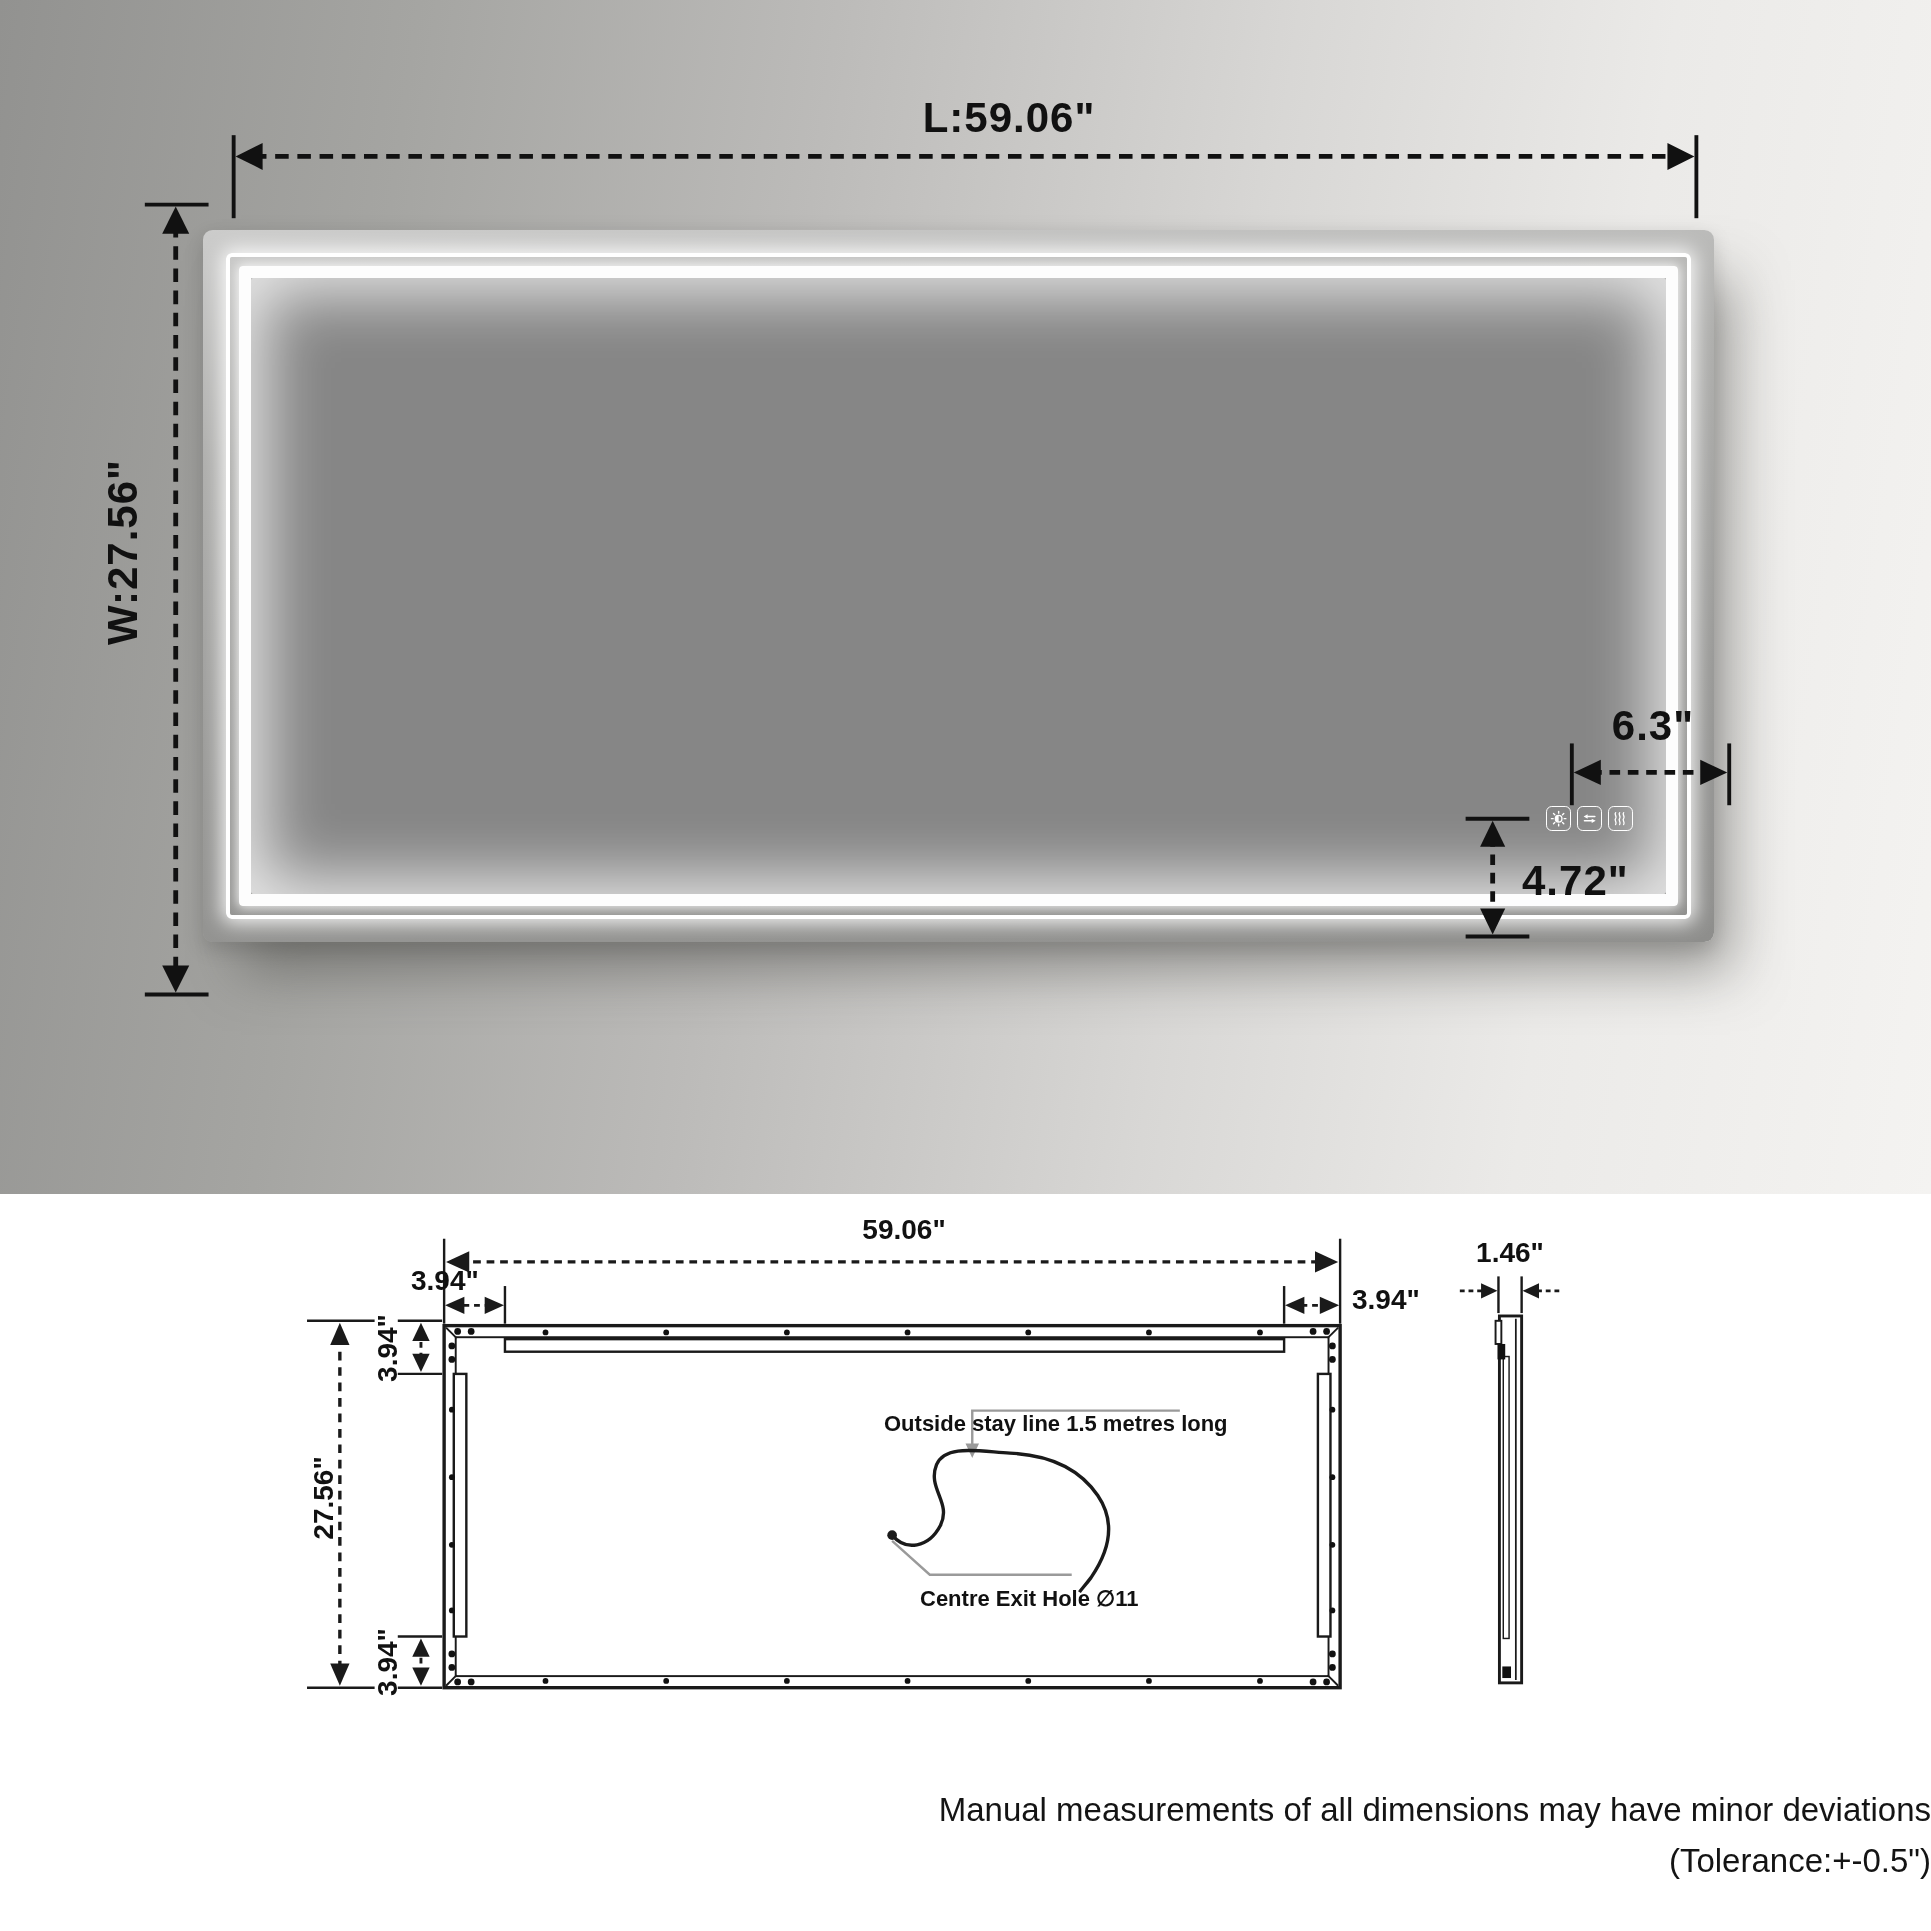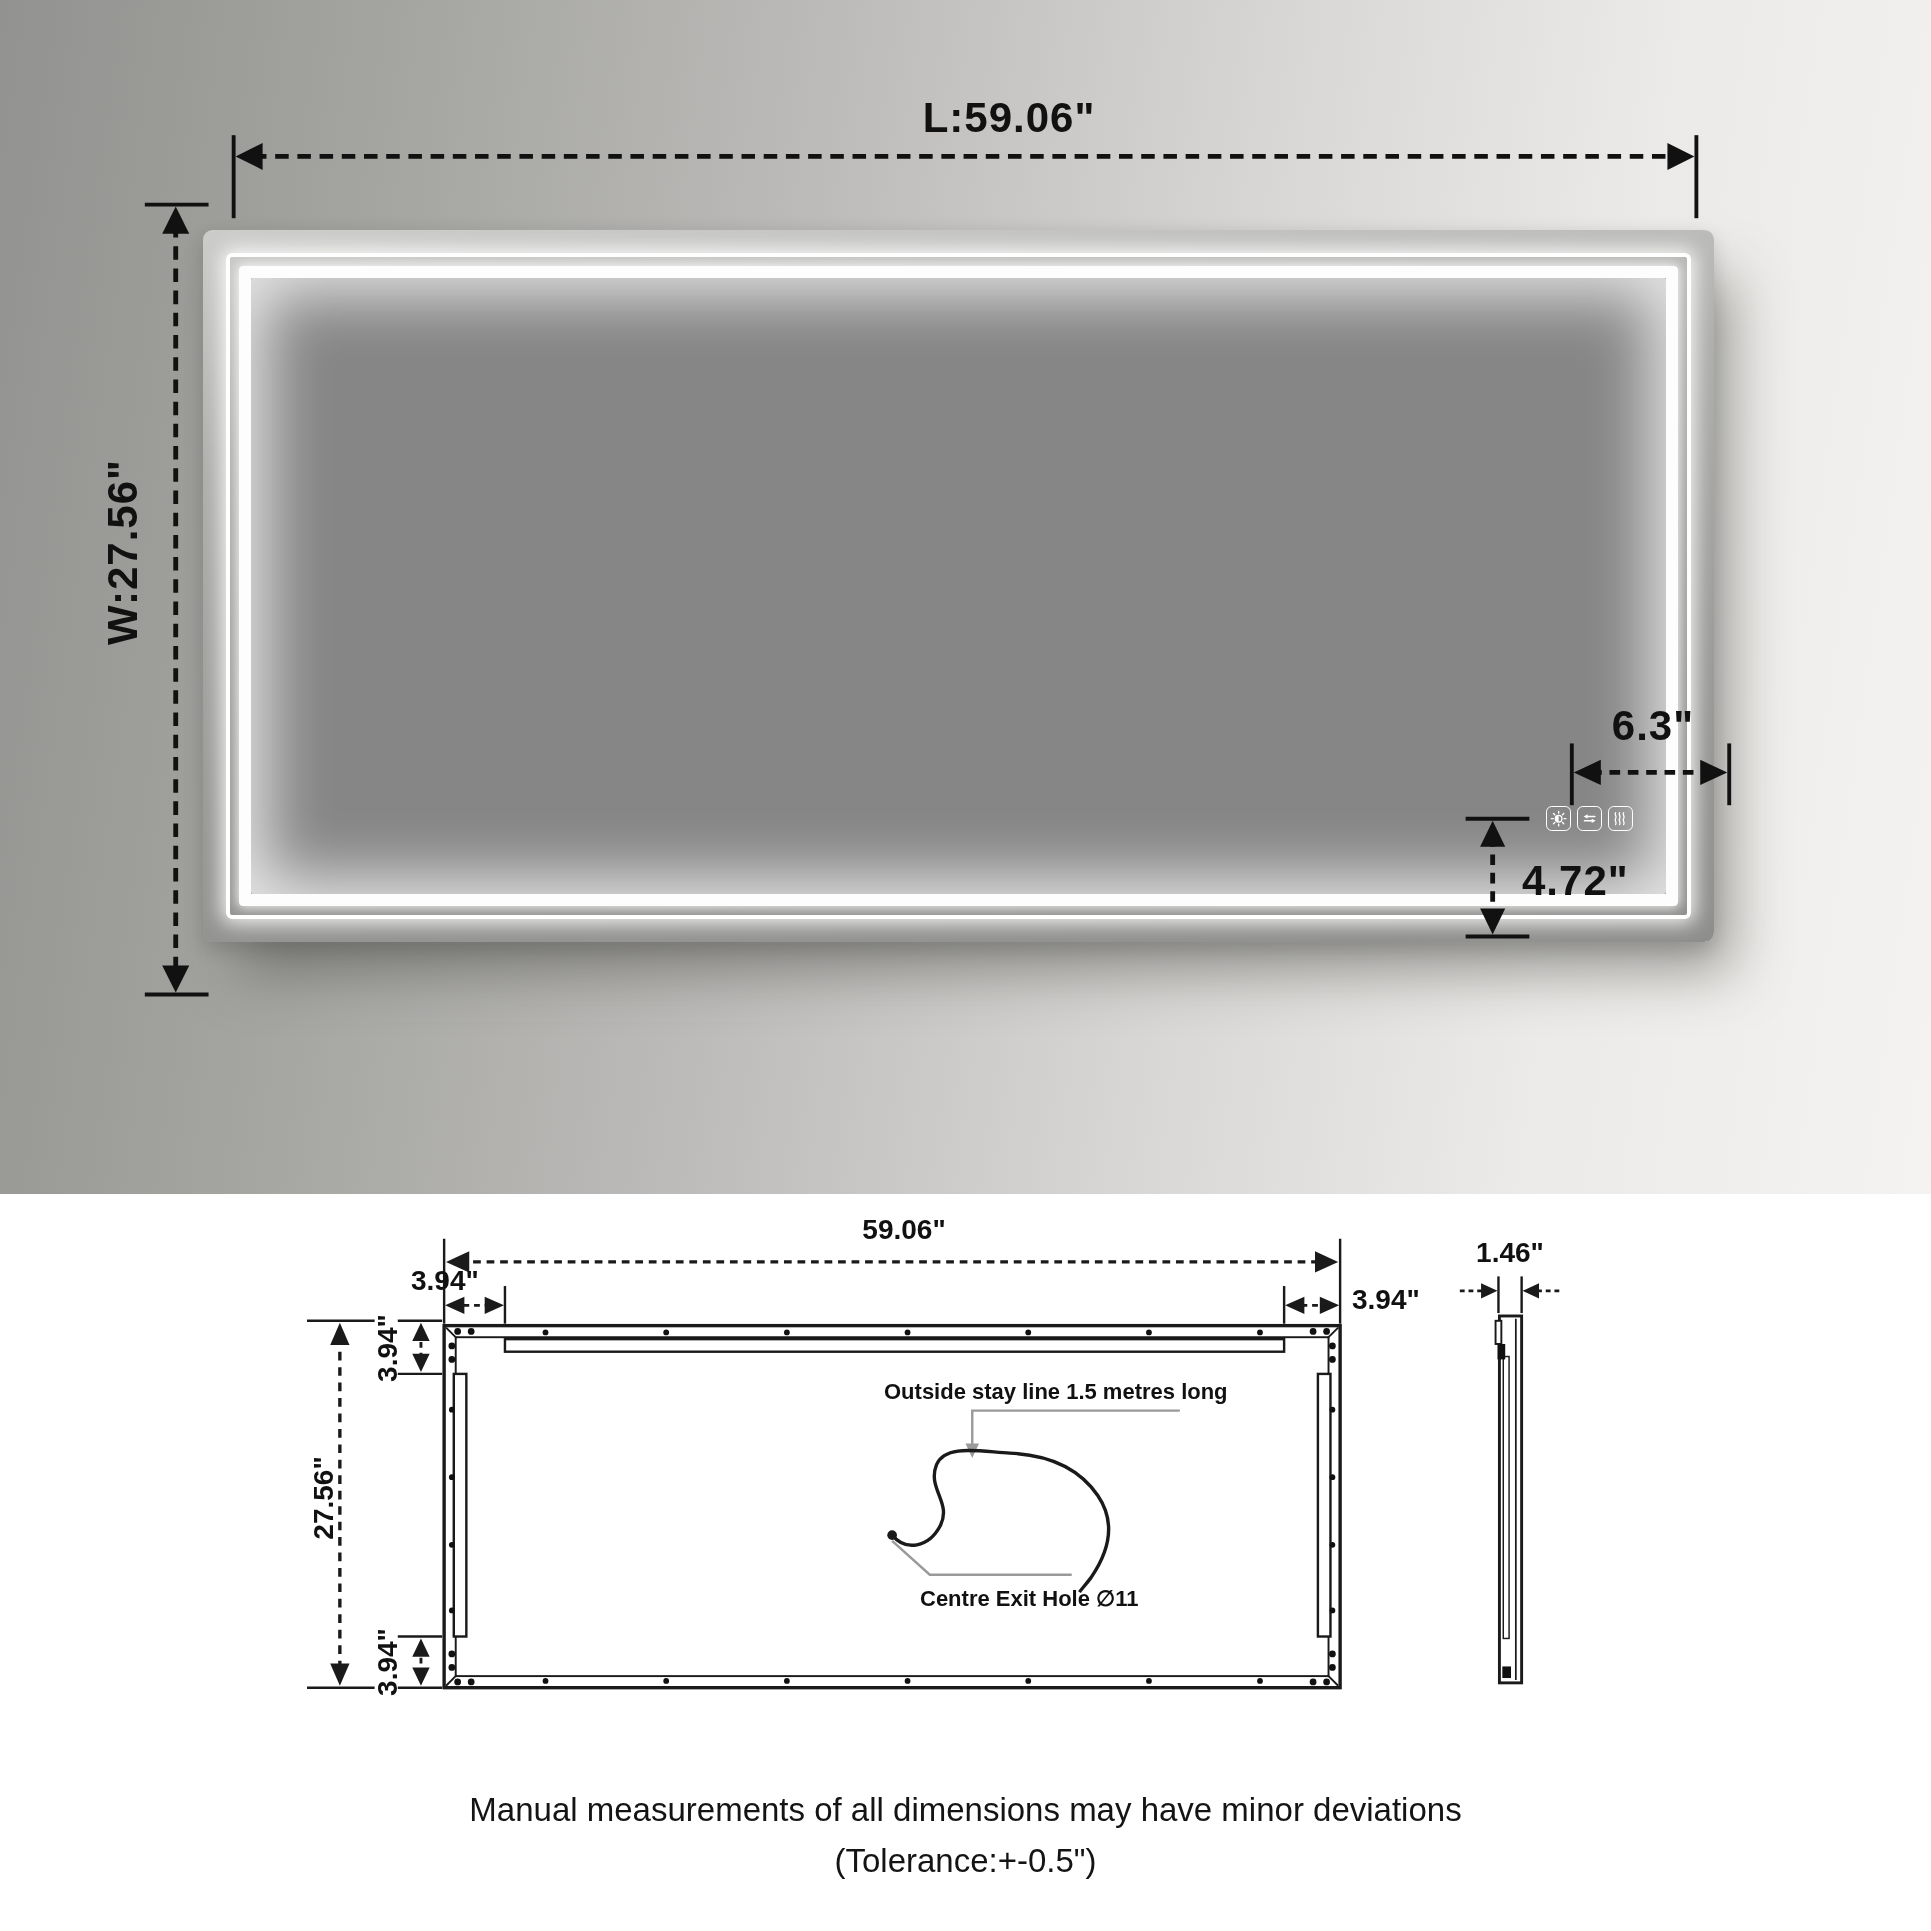--- a/index.html
+++ b/index.html
@@ -23,21 +23,21 @@
   
   .drawing-section{position:absolute;left:0;top:1194px;width:1931px;height:737px;background:#ffffff;}
   .overlay{position:absolute;left:0;top:0;width:1931px;height:1931px;pointer-events:none;}
   
   .dim-label{position:absolute;color:#111;font-weight:700;white-space:nowrap;line-height:1;}
   .photo-dim{font-size:42px;letter-spacing:1px;}
   .draw-dim{font-size:28px;}
   .rot{transform:translate(-50%,-50%) rotate(-90deg);}
   .ctr{transform:translate(-50%,-50%);}
   .note-label{position:absolute;color:#111;font-weight:700;font-size:22px;white-space:nowrap;line-height:1;}
-  .footer-note{position:absolute;left:0;width:1931px;text-align:center;color:#141414;
+  .footer-note{position:absolute;left:0;width:1931px;text-align:right;color:#141414;
                font-size:33px;font-weight:400;}
 </style>
 </head>
 <body>
 
 <div class="canvas">
 
   <div class="photo">
     <div class="mirror">
       <div class="led-ring-outer"></div>
@@ -239,20 +239,20 @@
   <div class="dim-label photo-dim" style="left:1522px;top:860px;">4.72"</div>
 
   <div class="dim-label draw-dim ctr" style="left:904px;top:1230px;">59.06"</div>
   <div class="dim-label draw-dim" style="left:411px;top:1267px;">3.94"</div>
   <div class="dim-label draw-dim" style="left:1352px;top:1286px;">3.94"</div>
   <div class="dim-label draw-dim rot" style="left:324px;top:1498px;">27.56"</div>
   <div class="dim-label draw-dim rot" style="left:388px;top:1348px;">3.94"</div>
   <div class="dim-label draw-dim rot" style="left:388px;top:1662px;">3.94"</div>
   <div class="dim-label draw-dim ctr" style="left:1510px;top:1253px;">1.46"</div>
 
-  <div class="note-label" style="left:884px;top:1381px;">Outside stay line 1.5 metres long</div>
+  <div class="note-label" style="left:884px;top:1413px;">Outside stay line 1.5 metres long</div>
   <div class="note-label" style="left:920px;top:1588px;">Centre Exit Hole ∅11</div>
 
   <div class="footer-note" style="top:1791px;">Manual measurements of all dimensions may have minor deviations</div>
   <div class="footer-note" style="top:1842px;">(Tolerance:+-0.5")</div>
 
 </div>
 
 
 </body></html>

